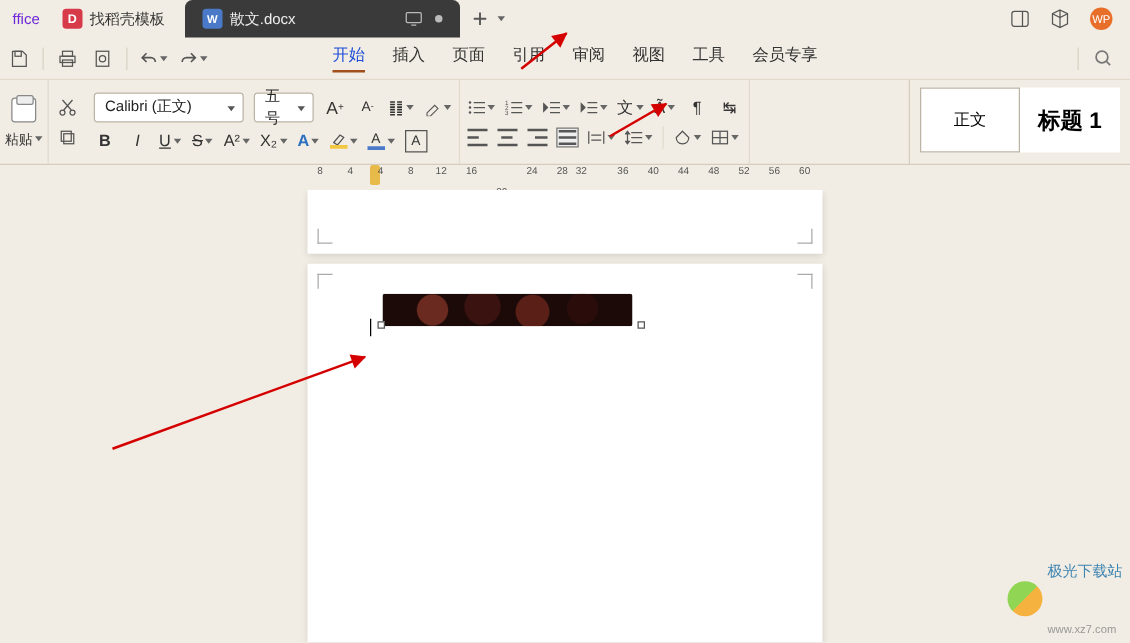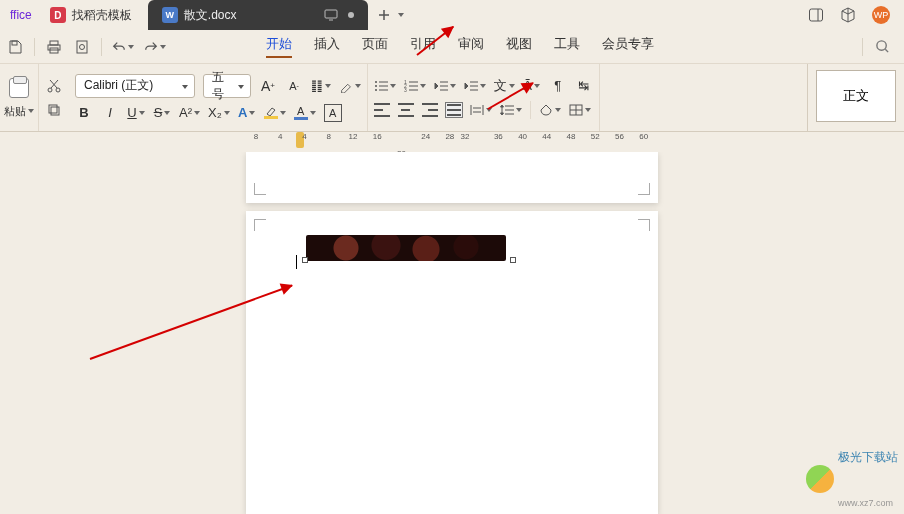--- a/index.html
+++ b/index.html
@@ -534,20 +534,23 @@
             <line x1="1" y1="6" x2="13" y2="6" stroke="#555"></line>
             <line x1="7" y1="1" x2="7" y2="11" stroke="#555"></line>
           </svg>
       </span>
     </div>
   </div>
 
   <div class="styles-pane">
     <div class="style-box">
       <span>正文</span>
+    </div>
+    <div class="style-box h1">
+      <span>标题 1</span>
     </div>
   </div>
 </div>
 
 <div class="ruler-wrap">
   <div class="ruler">
     <div class="hl"></div>
   <div class="num" style="left: 10px;">8</div>
       <div class="num" style="left: 34.2353px;">4</div>
       <div class="num" style="left: 58.4706px;">4</div>

